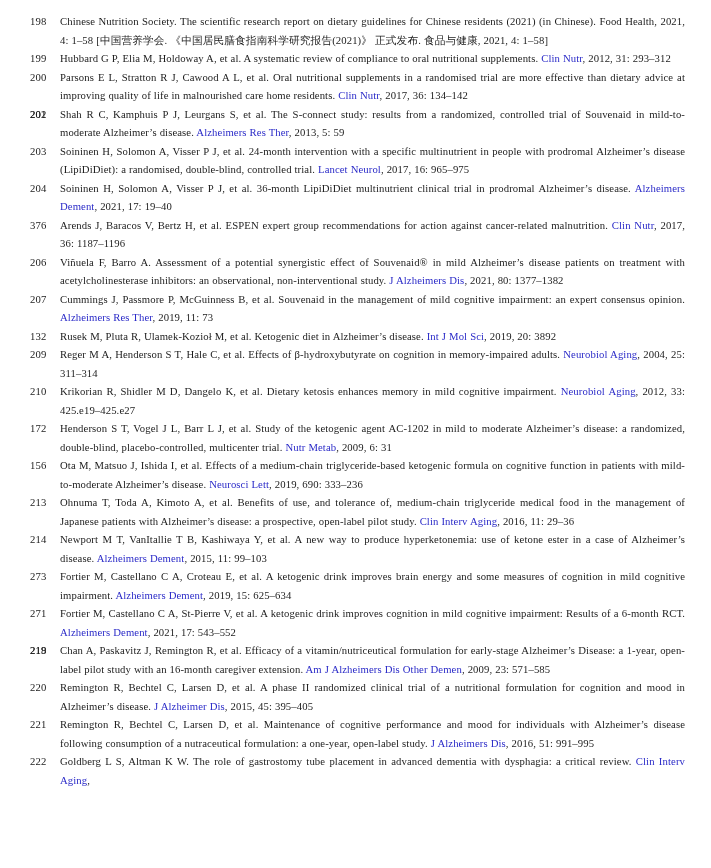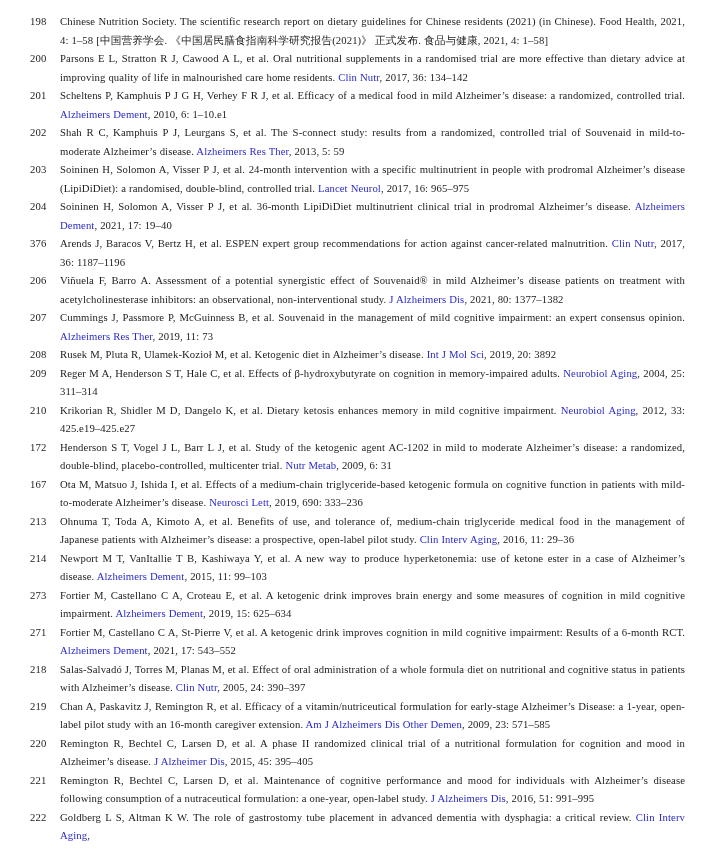--- a/index.html
+++ b/index.html
@@ -48,27 +48,30 @@
 </style>
 </head>
 <body>
 
 <div class="page">
   <div class="refs" id="refs">
   <div class="ref">
     <span class="num">198</span><span class="body"><span class="pre">Chinese Nutrition Society. The scientific research report on dietary guidelines for Chinese residents (2021) (in Chinese). Food Health, 2021, 4: 1–58 [中国营养学会. 《中国居民膳食指南科学研究报告(2021)》 正式发布. 食品与健康, 2021, 4: 1–58]</span></span>
   </div>
 
+  <div class="ref">
+    <span class="num">199</span><span class="body"><span class="pre">Hubbard G P, Elia M, Holdoway A, et al. A systematic review of compliance to oral nutritional supplements. </span><a class="lnk">Clin Nutr</a><span class="post">, 2012, 31: 293–312</span></span>
+  </div>
 
   <div class="ref">
     <span class="num">200</span><span class="body"><span class="pre">Parsons E L, Stratton R J, Cawood A L, et al. Oral nutritional supplements in a randomised trial are more effective than dietary advice at improving quality of life in malnourished care home residents. </span><a class="lnk">Clin Nutr</a><span class="post">, 2017, 36: 134–142</span></span>
   </div>
 
   <div class="ref">
-    <span class="num">201</span><span class="body"><span class="pre">Scheltens P, Kamphuis P J G H, Verhey F R J, et al. Efficacy of a medical food in mild Alzheimer’s disease: a randomized, controlled trial. </span><a class="lnk">Alzheimers Dement</a><span class="post">, 2010, 6: 1–10.e1</span></span>
+    <span class="num">201</span>
   </div>
 
   <div class="ref">
     <span class="num">202</span><span class="body"><span class="pre">Shah R C, Kamphuis P J, Leurgans S, et al. The S-connect study: results from a randomized, controlled trial of Souvenaid in mild-to-moderate Alzheimer’s disease. </span><a class="lnk">Alzheimers Res Ther</a><span class="post">, 2013, 5: 59</span></span>
   </div>
 
   <div class="ref">
     <span class="num">203</span><span class="body"><span class="pre">Soininen H, Solomon A, Visser P J, et al. 24-month intervention with a specific multinutrient in people with prodromal Alzheimer’s disease (LipiDiDiet): a randomised, double-blind, controlled trial. </span><a class="lnk">Lancet Neurol</a><span class="post">, 2017, 16: 965–975</span></span>
   </div>
 
@@ -82,58 +85,58 @@
 
   <div class="ref">
     <span class="num">206</span><span class="body"><span class="pre">Viñuela F, Barro A. Assessment of a potential synergistic effect of Souvenaid® in mild Alzheimer’s disease patients on treatment with acetylcholinesterase inhibitors: an observational, non-interventional study. </span><a class="lnk">J Alzheimers Dis</a><span class="post">, 2021, 80: 1377–1382</span></span>
   </div>
 
   <div class="ref">
     <span class="num">207</span><span class="body"><span class="pre">Cummings J, Passmore P, McGuinness B, et al. Souvenaid in the management of mild cognitive impairment: an expert consensus opinion. </span><a class="lnk">Alzheimers Res Ther</a><span class="post">, 2019, 11: 73</span></span>
   </div>
 
   <div class="ref">
-    <span class="num">208</span><span class="body"><span class="pre">Rusek M, Pluta R, Ulamek-Kozioł M, et al. Ketogenic diet in Alzheimer’s disease. </span><a class="lnk">Int J Mol Sci</a><span class="post">, 2019, 20: 3892</span></span>
+    <span class="num">132</span><span class="body"><span class="pre">Rusek M, Pluta R, Ulamek-Kozioł M, et al. Ketogenic diet in Alzheimer’s disease. </span><a class="lnk">Int J Mol Sci</a><span class="post">, 2019, 20: 3892</span></span>
   </div>
 
   <div class="ref">
     <span class="num">209</span><span class="body"><span class="pre">Reger M A, Henderson S T, Hale C, et al. Effects of β-hydroxybutyrate on cognition in memory-impaired adults. </span><a class="lnk">Neurobiol Aging</a><span class="post">, 2004, 25: 311–314</span></span>
   </div>
 
   <div class="ref">
     <span class="num">210</span><span class="body"><span class="pre">Krikorian R, Shidler M D, Dangelo K, et al. Dietary ketosis enhances memory in mild cognitive impairment. </span><a class="lnk">Neurobiol Aging</a><span class="post">, 2012, 33: 425.e19–425.e27</span></span>
   </div>
 
   <div class="ref">
     <span class="num">172</span><span class="body"><span class="pre">Henderson S T, Vogel J L, Barr L J, et al. Study of the ketogenic agent AC-1202 in mild to moderate Alzheimer’s disease: a randomized, double-blind, placebo-controlled, multicenter trial. </span><a class="lnk">Nutr Metab</a><span class="post">, 2009, 6: 31</span></span>
   </div>
 
   <div class="ref">
-    <span class="num">167</span><span class="body"><span class="pre">Ota M, Matsuo J, Ishida I, et al. Effects of a medium-chain triglyceride-based ketogenic formula on cognitive function in patients with mild-to-moderate Alzheimer’s disease. </span><a class="lnk">Neurosci Lett</a><span class="post">, 2019, 690: 333–236</span></span>
+    <span class="num">156</span><span class="body"><span class="pre">Ota M, Matsuo J, Ishida I, et al. Effects of a medium-chain triglyceride-based ketogenic formula on cognitive function in patients with mild-to-moderate Alzheimer’s disease. </span><a class="lnk">Neurosci Lett</a><span class="post">, 2019, 690: 333–236</span></span>
   </div>
 
   <div class="ref">
     <span class="num">213</span><span class="body"><span class="pre">Ohnuma T, Toda A, Kimoto A, et al. Benefits of use, and tolerance of, medium-chain triglyceride medical food in the management of Japanese patients with Alzheimer’s disease: a prospective, open-label pilot study. </span><a class="lnk">Clin Interv Aging</a><span class="post">, 2016, 11: 29–36</span></span>
   </div>
 
   <div class="ref">
     <span class="num">214</span><span class="body"><span class="pre">Newport M T, VanItallie T B, Kashiwaya Y, et al. A new way to produce hyperketonemia: use of ketone ester in a case of Alzheimer’s disease. </span><a class="lnk">Alzheimers Dement</a><span class="post">, 2015, 11: 99–103</span></span>
   </div>
 
   <div class="ref">
     <span class="num">273</span><span class="body"><span class="pre">Fortier M, Castellano C A, Croteau E, et al. A ketogenic drink improves brain energy and some measures of cognition in mild cognitive impairment. </span><a class="lnk">Alzheimers Dement</a><span class="post">, 2019, 15: 625–634</span></span>
   </div>
 
   <div class="ref">
     <span class="num">271</span><span class="body"><span class="pre">Fortier M, Castellano C A, St-Pierre V, et al. A ketogenic drink improves cognition in mild cognitive impairment: Results of a 6-month RCT. </span><a class="lnk">Alzheimers Dement</a><span class="post">, 2021, 17: 543–552</span></span>
   </div>
 
 
   <div class="ref">
-    <span class="num">218</span><span class="body"><span class="pre">Salas-Salvadó J, Torres M, Planas M, et al. Effect of oral administration of a whole formula diet on nutritional and cognitive status in patients with Alzheimer’s disease. </span><a class="lnk">Clin Nutr</a><span class="post">, 2005, 24: 390–397</span></span>
+    <span class="num">218</span>
   </div>
 
   <div class="ref">
     <span class="num">219</span><span class="body"><span class="pre">Chan A, Paskavitz J, Remington R, et al. Efficacy of a vitamin/nutriceutical formulation for early-stage Alzheimer’s Disease: a 1-year, open-label pilot study with an 16-month caregiver extension. </span><a class="lnk">Am J Alzheimers Dis Other Demen</a><span class="post">, 2009, 23: 571–585</span></span>
   </div>
 
   <div class="ref">
     <span class="num">220</span><span class="body"><span class="pre">Remington R, Bechtel C, Larsen D, et al. A phase II randomized clinical trial of a nutritional formulation for cognition and mood in Alzheimer’s disease. </span><a class="lnk">J Alzheimer Dis</a><span class="post">, 2015, 45: 395–405</span></span>
   </div>
 

